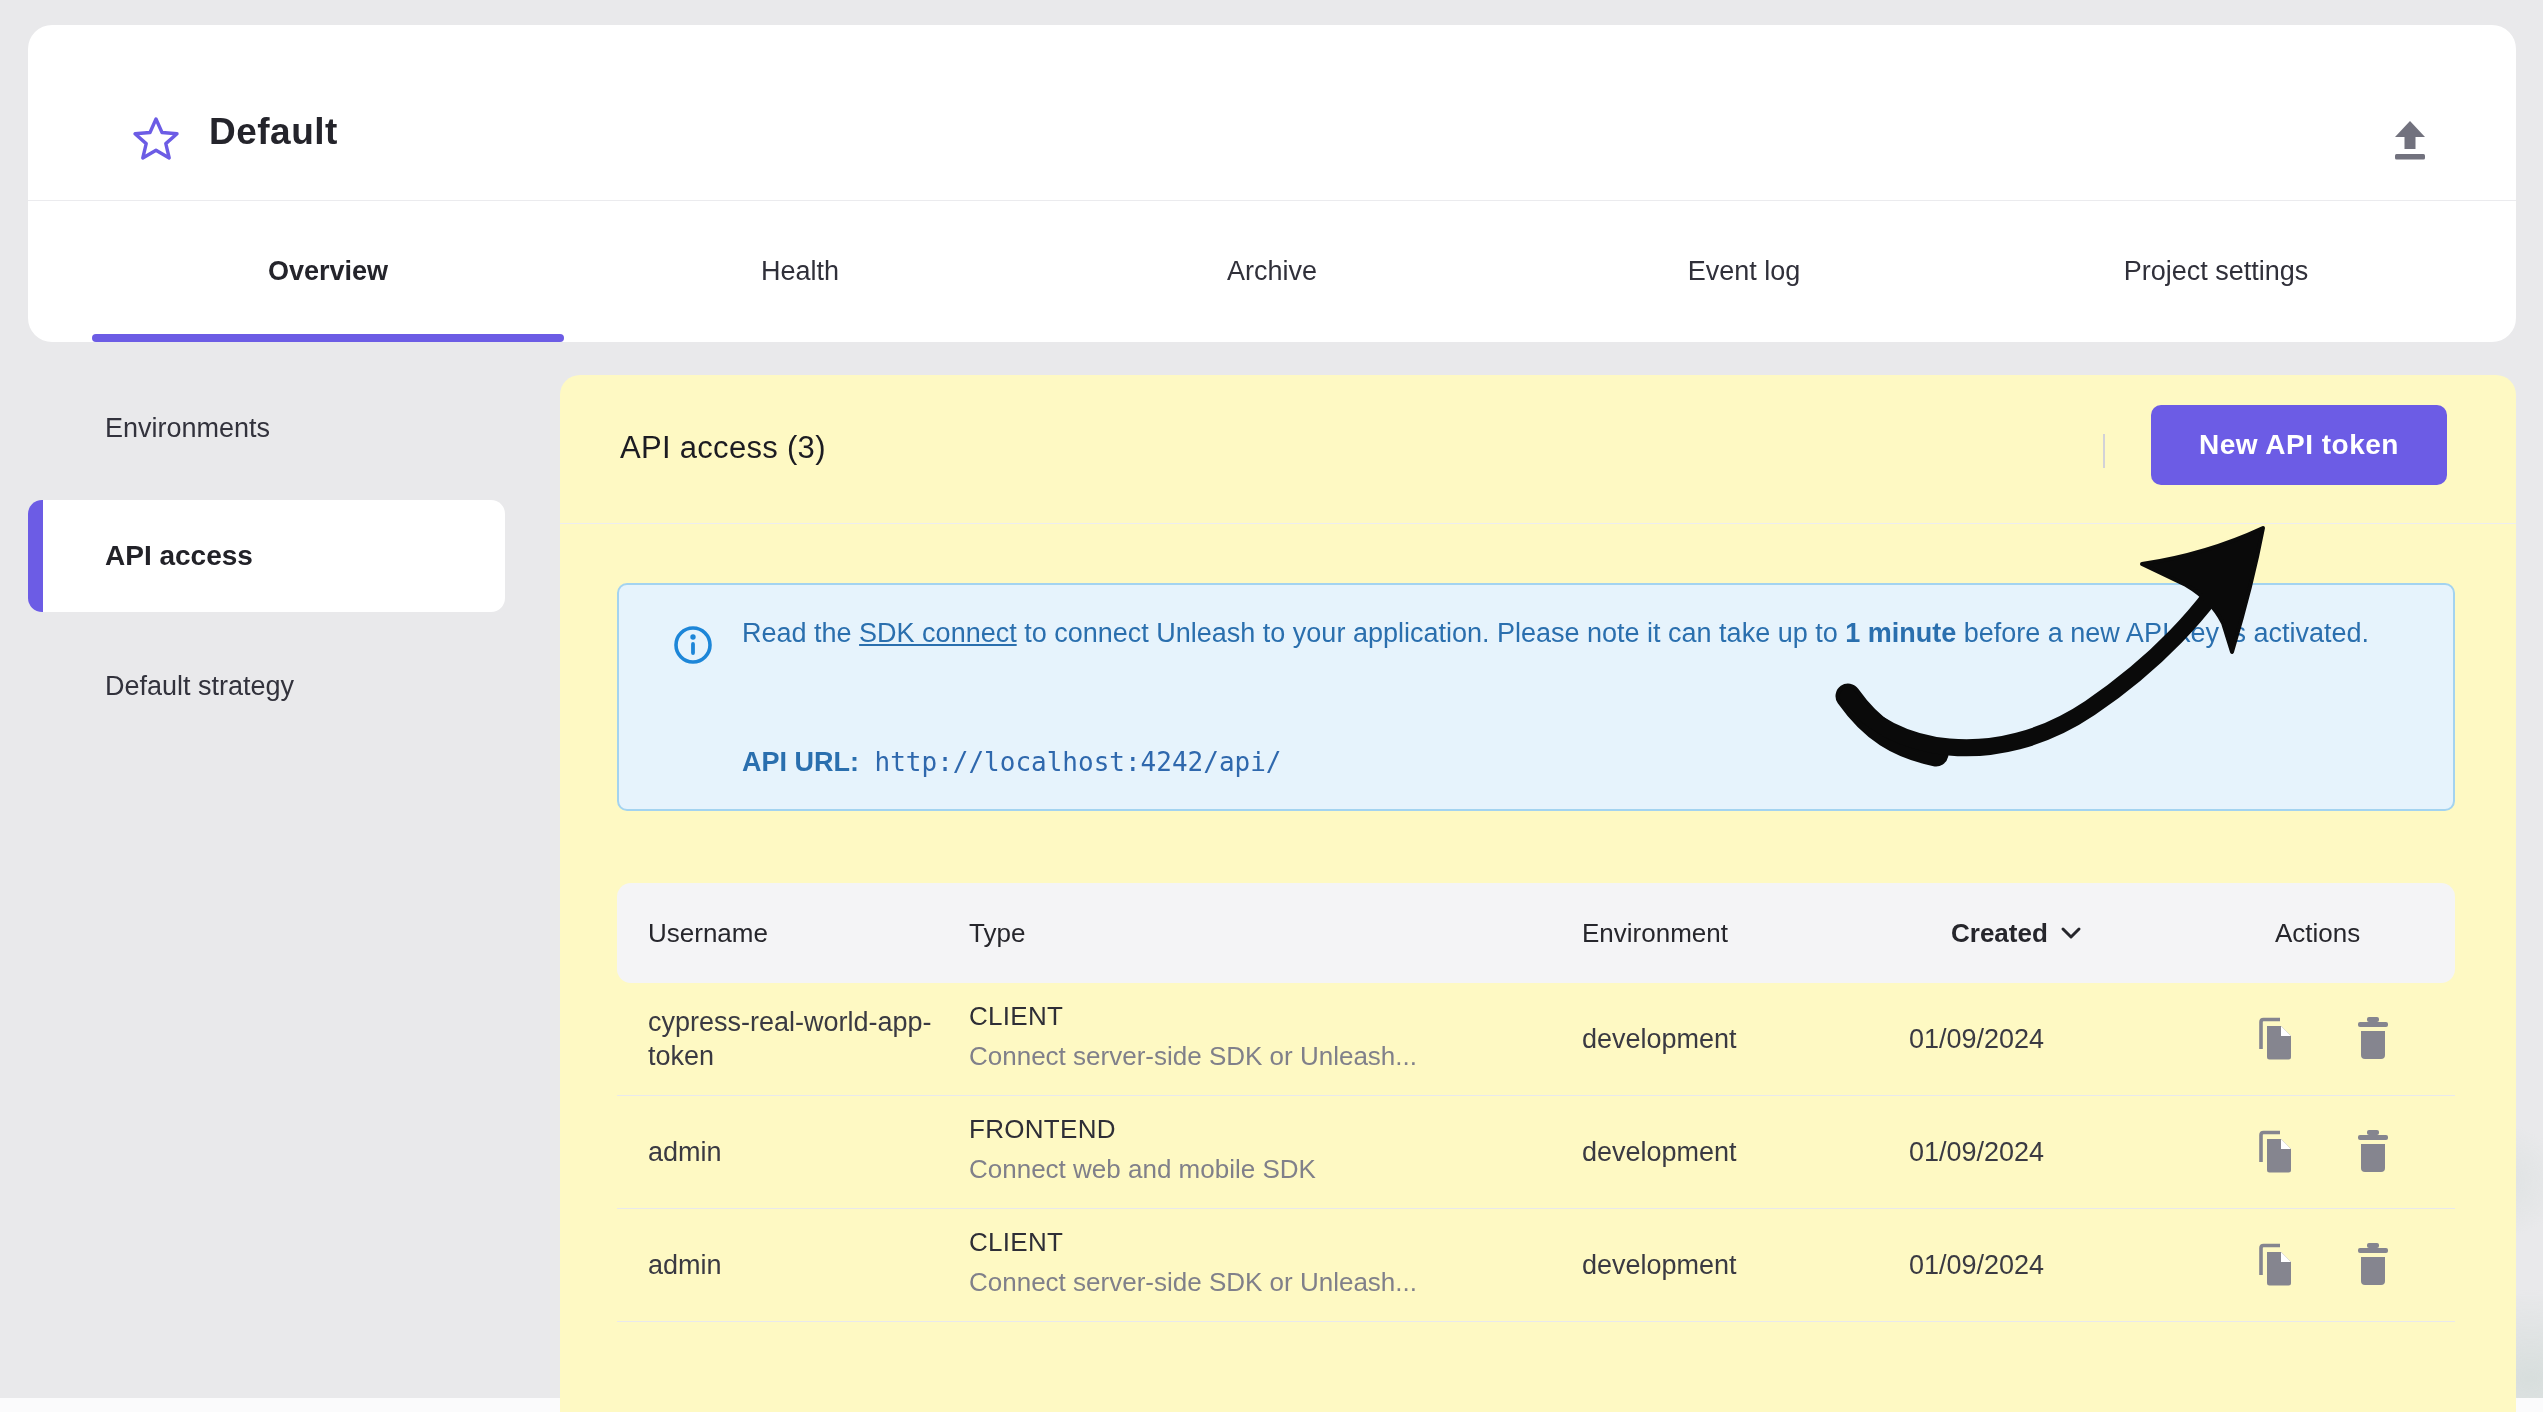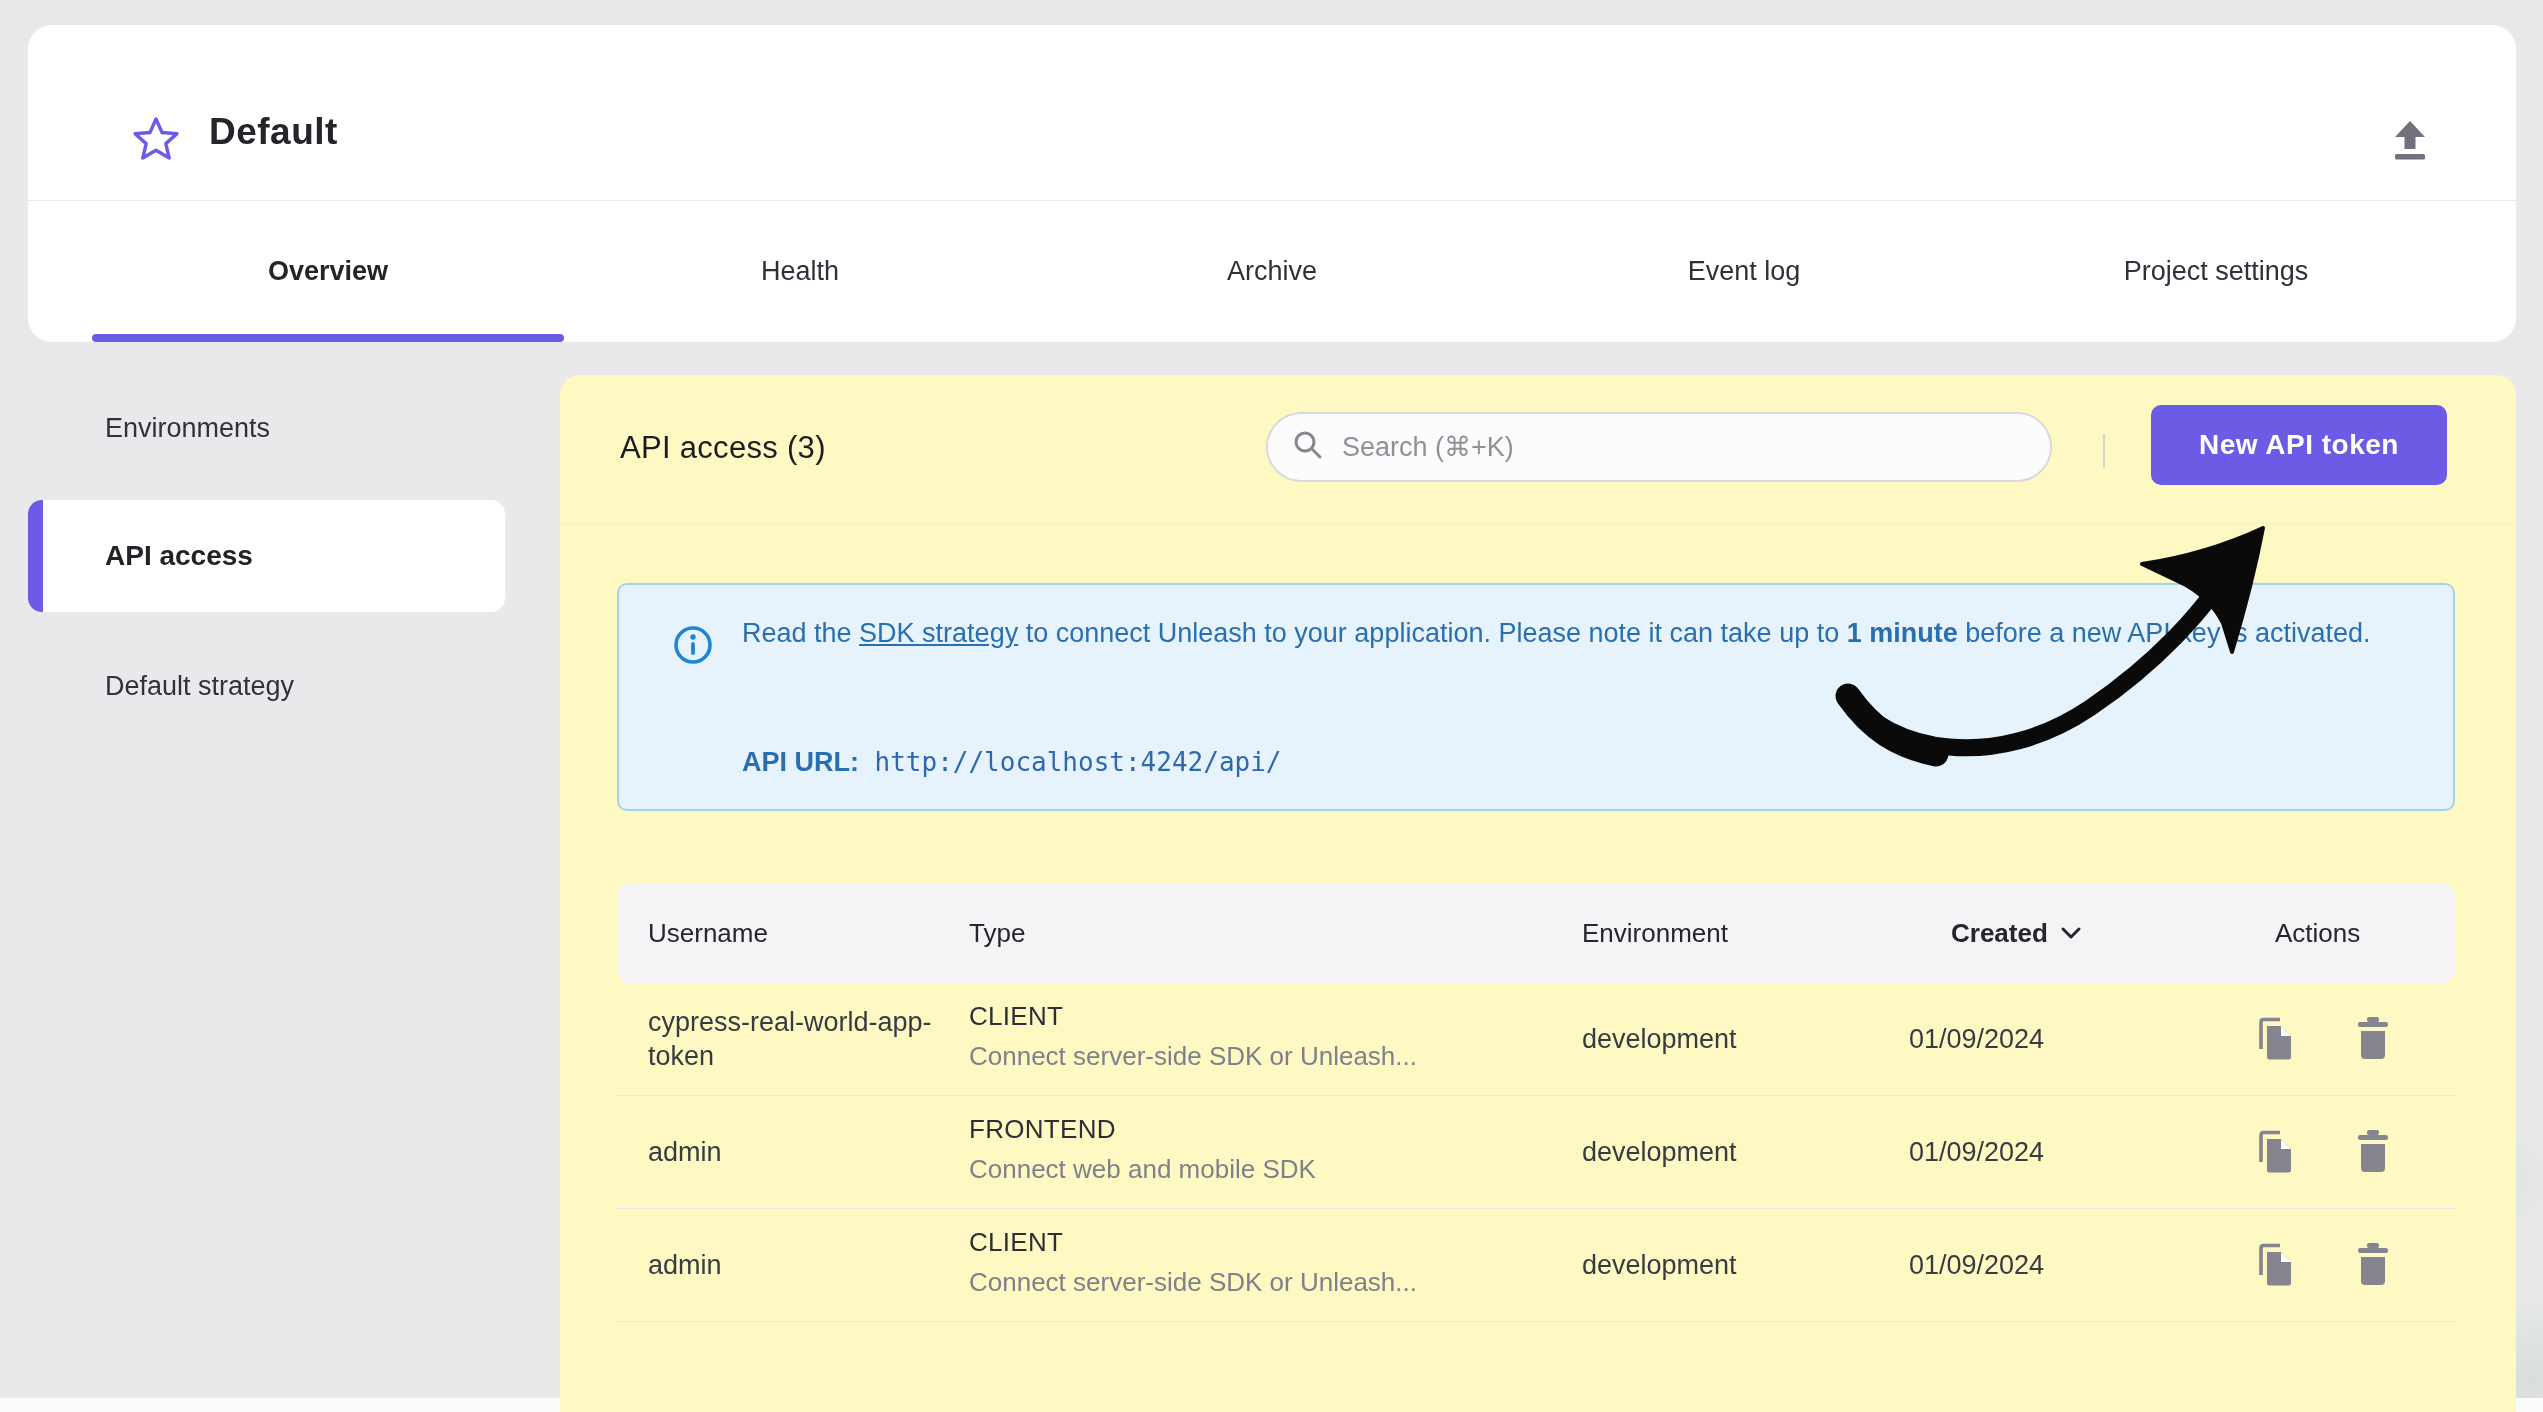--- a/index.html
+++ b/index.html
@@ -121,45 +121,36 @@
     <span class="bar"></span>
     <span>API access</span>
   </button>
 
   <button class="side-item strategy">Default strategy</button>
 
   <div class="main-card">
 
     <div class="panel-title">API access (3)</div>
 
-    <div class="search-box">
-      <span>
-        <svg width="32" height="32" viewBox="0 0 32 32">
-          <circle cx="13" cy="13" r="9" fill="none" stroke="#86868f" stroke-width="3"></circle>
-          <line x1="20" y1="20" x2="28" y2="28" stroke="#86868f" stroke-width="3" stroke-linecap="round"></line>
-        </svg>
-      </span>
-      <input type="text" placeholder="Search (⌘+K)" style="">
-    </div>
 
     <div class="mini-divider"></div>
 
     <button class="new-token-btn">New API token</button>
 
     <div class="panel-divider"></div>
 
     <div class="alert">
       <span class="alert-icon">
         <svg width="42" height="42" viewBox="0 0 42 42">
           <circle cx="21" cy="21" r="17" fill="none" stroke="#1d86d8" stroke-width="3.6"></circle>
           <circle cx="21" cy="13" r="2.7" fill="#1d86d8"></circle>
           <rect x="19.1" y="18" width="3.8" height="13" rx="1.9" fill="#1d86d8"></rect>
         </svg>
       </span>
-      <div class="alert-text"><span>Read the </span><a>SDK strategy</a><span> to connect Unleash to your application. Please note it can take up to </span><b>1 minute</b><span> before a new API key is activated.</span></div>
+      <div class="alert-text"><span>Read the </span><a>SDK connect</a><span> to connect Unleash to your application. Please note it can take up to </span><b>1 minute</b><span> before a new API key is activated.</span></div>
       <div class="alert-url-line">
         <span class="lbl">API URL:</span>
         <span class="url">http://localhost:4242/api/</span>
       </div>
     </div>
 
     <div class="table">
       <div class="thead">
         <button class="th c0">Username</button>
         <button class="th c1">Type</button>

